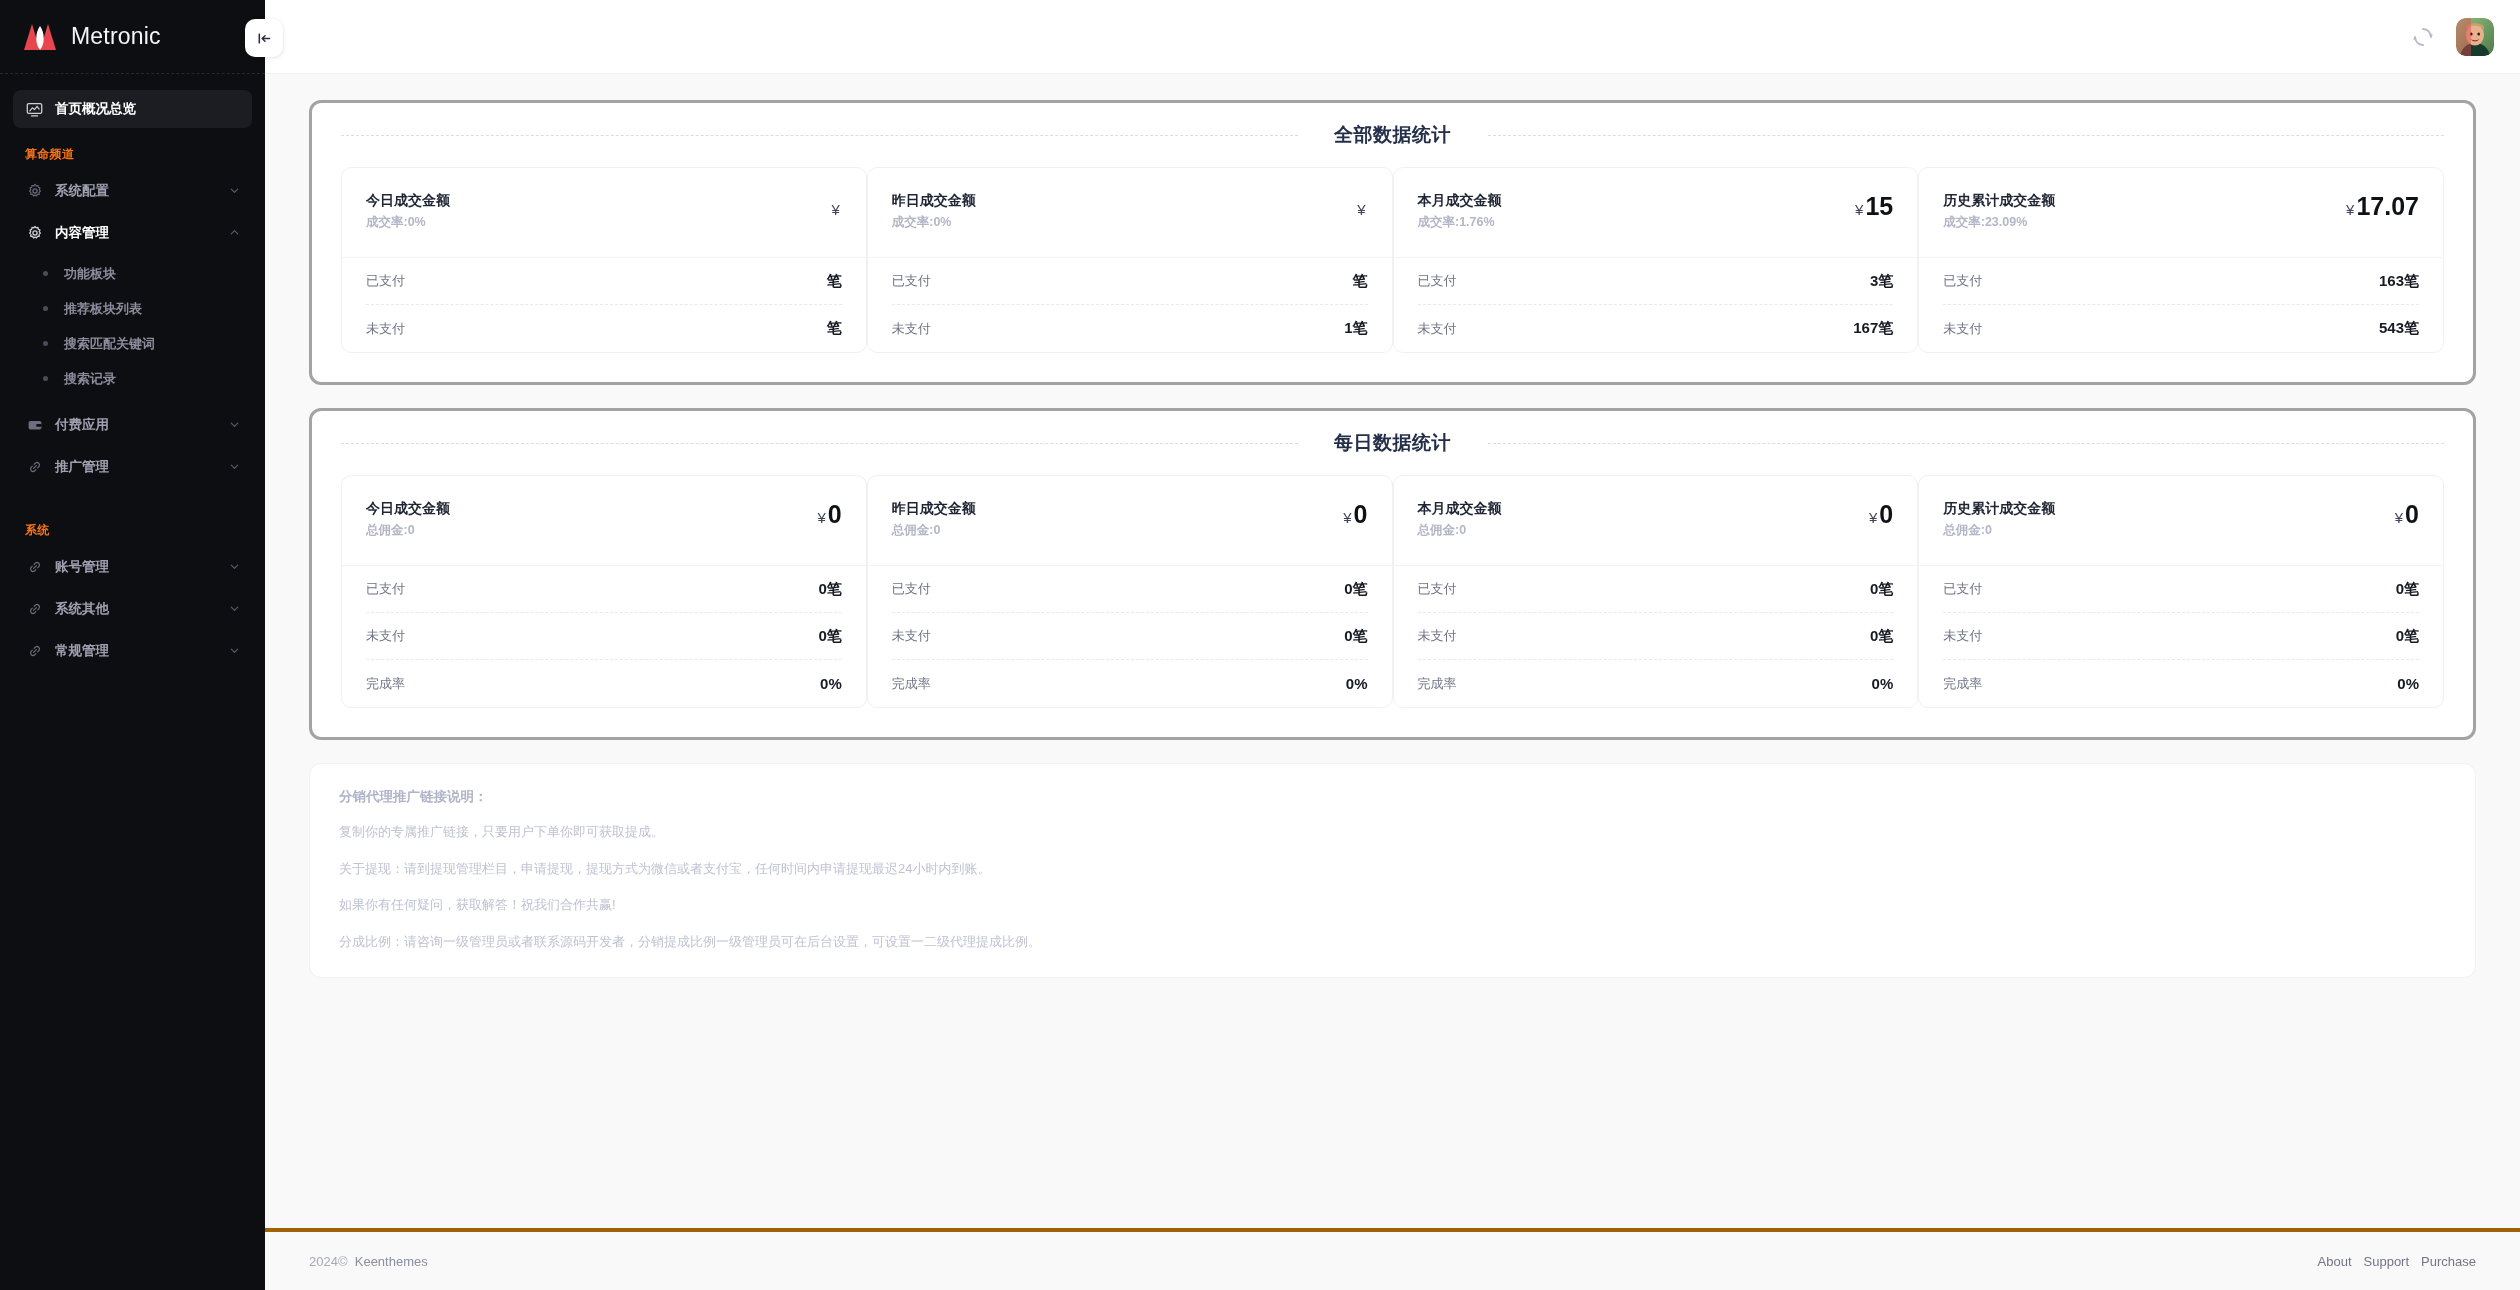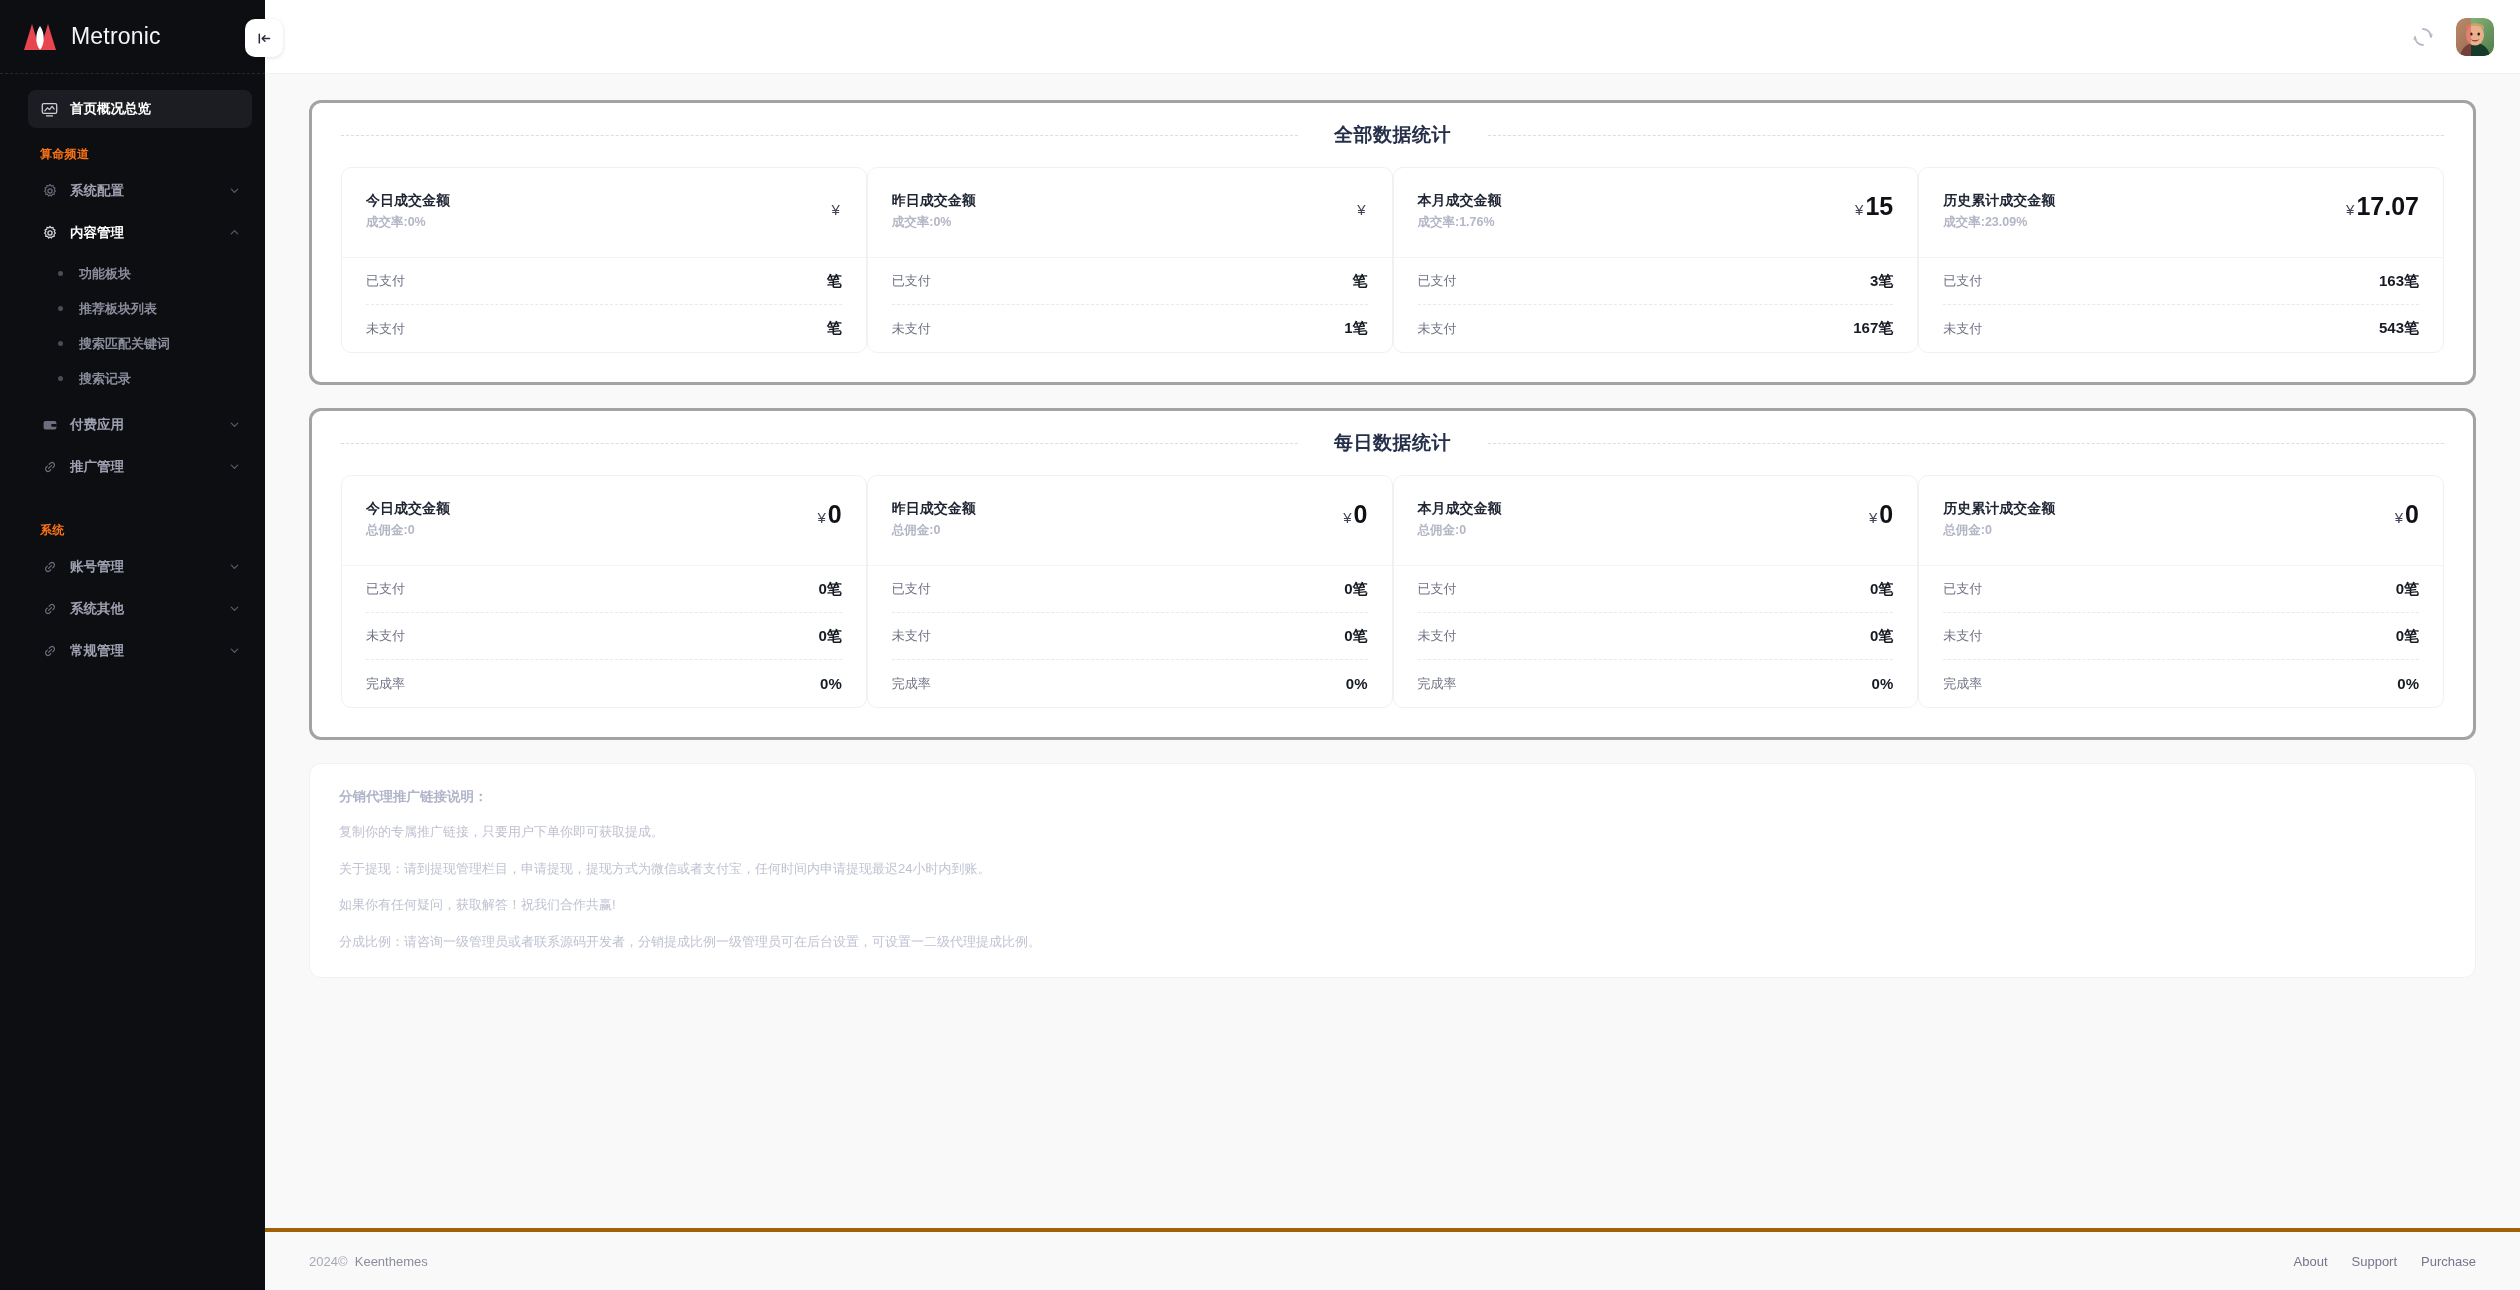--- a/index.html
+++ b/index.html
@@ -29,21 +29,21 @@
     color: #f5f5f7; font-size: 23px; font-weight: 500; letter-spacing: .2px;
   }
   .collapse-btn {
     position: absolute; top: 19px; left: 245px;
     width: 38px; height: 38px; border-radius: 10px;
     background: #ffffff;
     box-shadow: 0 1px 4px rgba(0,0,0,.12);
     display: flex; align-items: center; justify-content: center;
     z-index: 30; cursor: pointer;
   }
-  .nav { padding: 16px 13px 0 28px; flex: 1; overflow: hidden; }
+  .nav { padding: 16px 13px 0 13px; flex: 1; overflow: hidden; }
 
   .nav-item {
     display: flex; align-items: center;
     height: 38px; border-radius: 8px;
     padding: 0 12px; margin-bottom: 4px;
     cursor: pointer;
   }
   .nav-item.active { background: #1c1d23; }
   .nav-ico {
     width: 19px; flex: 0 0 19px; height: 19px; margin-right: 11px;
@@ -159,21 +159,21 @@
   .notice-line:last-child { margin-bottom: 0; }
 
   
   .footer {
     height: 62px; flex: 0 0 62px; background: #f9f9f9;
     display: flex; align-items: center; justify-content: space-between;
     padding: 0 44px; border-top: 4px solid #a16207;
   }
   .footer-left { font-size: 13px; color: #8a8d9f; }
   .footer-left .yr { color: #a6a9b8; }
-  .footer-links { display: flex; gap: 24px; }
+  .footer-links { display: flex; gap: 12px; }
   .footer-links a {
     font-size: 13px; color: #73768a; text-decoration: none; cursor: pointer;
   }
 </style>
 </head>
 <body>
 
 <div class="app">
 
   <aside class="sidebar">

